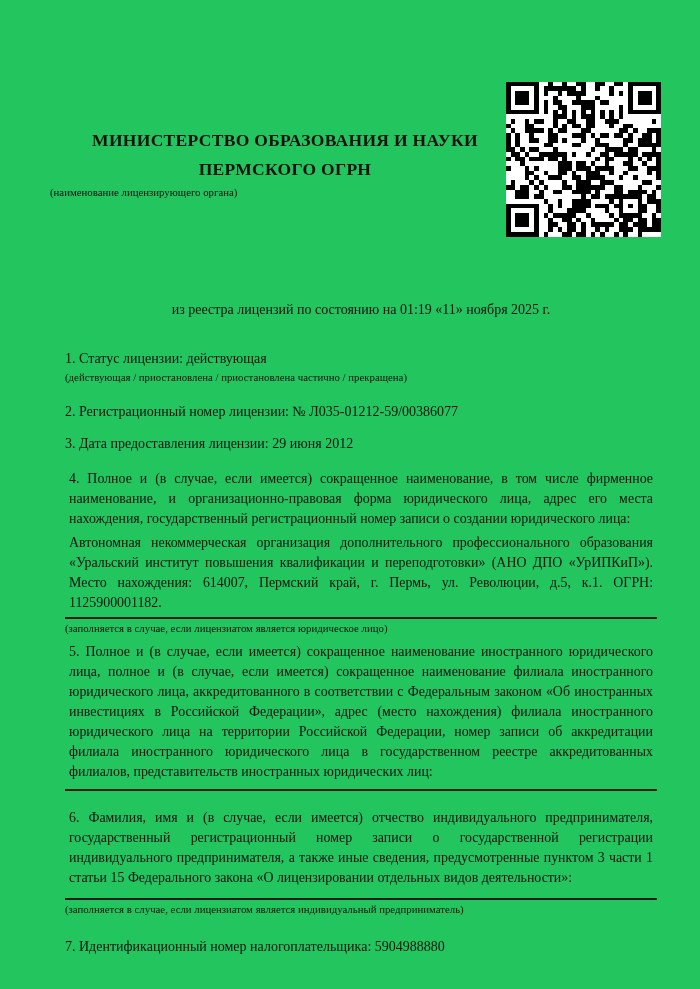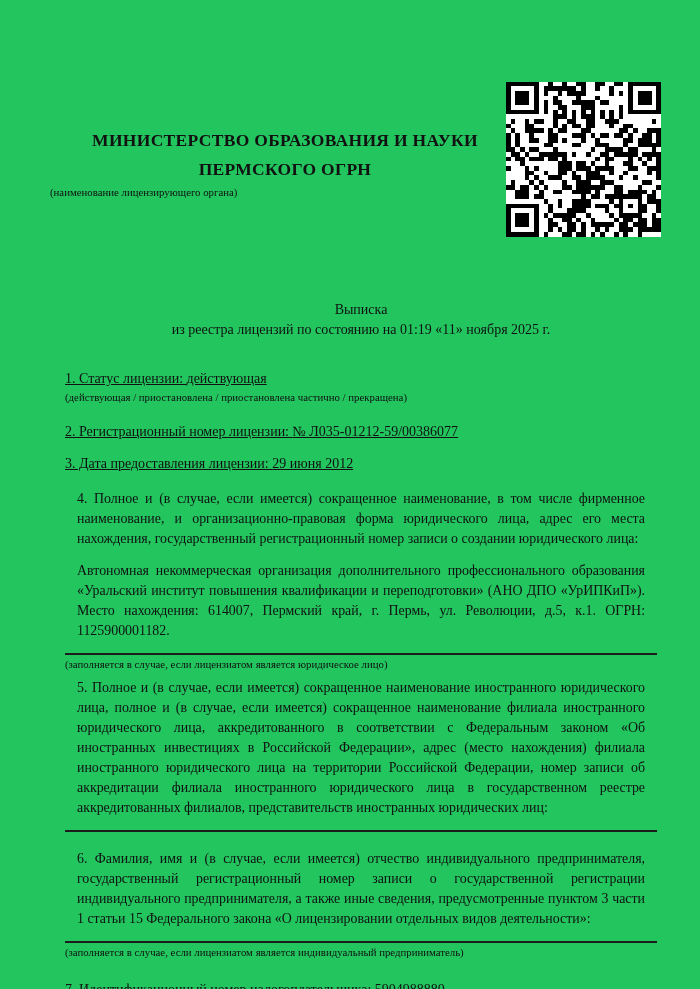--- a/index.html
+++ b/index.html
@@ -46,31 +46,31 @@
   }
   .qr svg { display: block; width: 100%; height: 100%; }
   
   .title-block {
     margin-top: 101px;
     text-align: center;
     font-size: 14px;
     line-height: 20px;
   }
   
-  .line14 { font-size: 14px; line-height: 19px; margin: 0; text-decoration: underline; }
+  .line14 { font-size: 14px; line-height: 19px; margin: 0; }
   .item-caption {
     font-size: 10.8px;
     line-height: 14px;
     margin: 2px 0 0 0;
   }
   .para {
     font-size: 13.9px;
     line-height: 20px;
     text-align: justify;
-    margin: 12px;
+    margin: 4px;
   }
   .rule {
     border: none;
     border-top: 2px solid #1c1c1c;
     margin: 0;
     height: 0;
   }
   .mt-status { margin-top: 29px; }
   .mt-reg    { margin-top: 18px; }
   .mt-date   { margin-top: 13px; }
@@ -629,21 +629,20 @@
 
     <header>
       <div class="ministry">
         <div>МИНИСТЕРСТВО ОБРАЗОВАНИЯ И НАУКИ</div>
         <div>ПЕРМСКОГО ОГРН</div>
       </div>
       <div class="ministry-caption">(наименование лицензирующего органа)</div>
     </header>
 
     <section class="title-block">
-      <div>Выписка</div>
       <div>из реестра лицензий по состоянию на 01:19 «11» ноября 2025 г.</div>
     </section>
 
     <section>
       <p class="line14 mt-status"><span>1. Статус лицензии: </span><span>действующая</span></p>
       <p class="item-caption">(действующая / приостановлена / приостановлена частично / прекращена)</p>
     </section>
 
     <section>
       <p class="line14 mt-reg"><span>2. Регистрационный номер лицензии: </span><span>№ Л035-01212-59/00386077</span></p>

